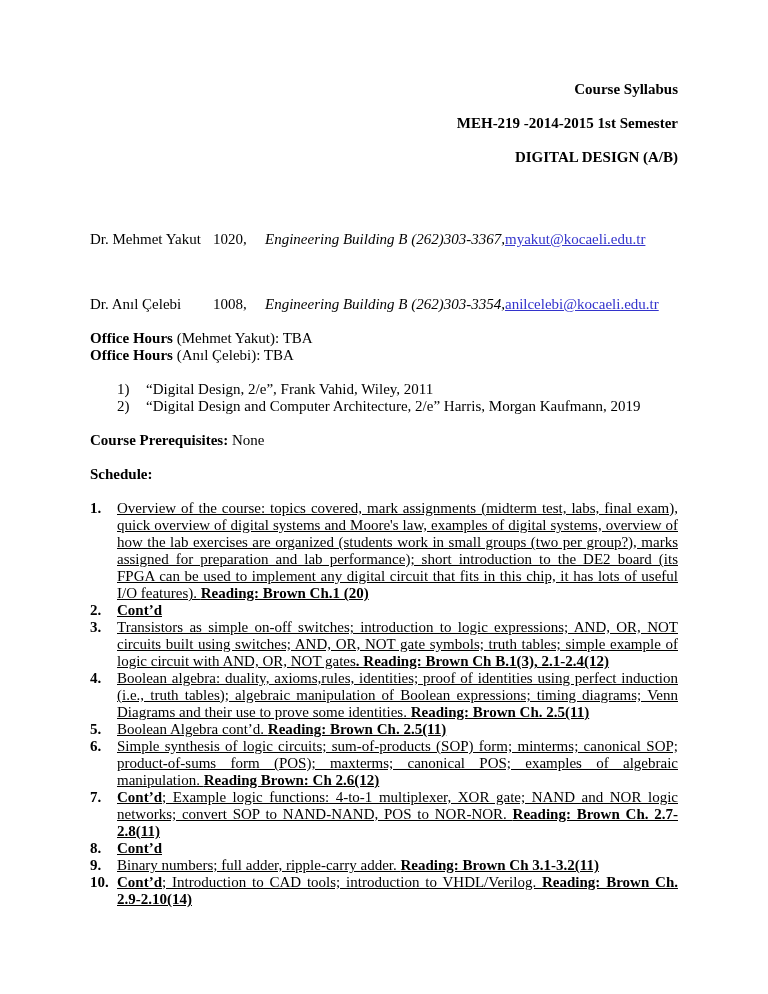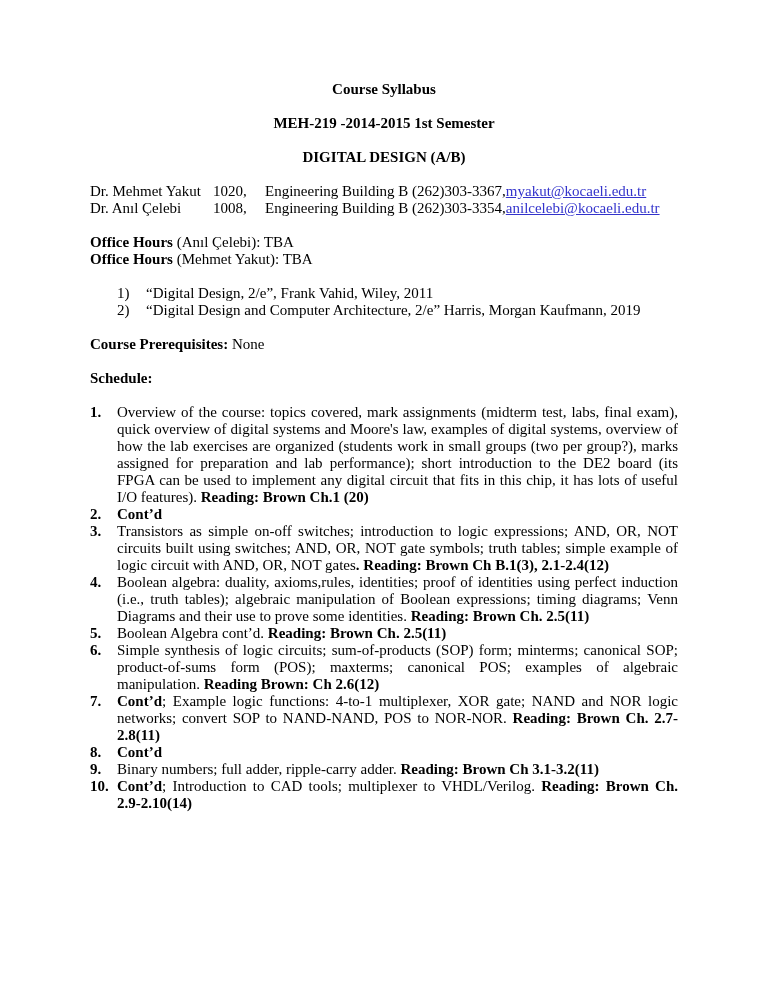--- a/index.html
+++ b/index.html
@@ -8,31 +8,31 @@
     width:768px;height:994px;
     box-sizing:border-box;
     padding:81px 90px 0 90px;
     background:#ffffff;
     font-family:"Liberation Serif","DejaVu Serif",serif;
     font-size:15px;
     line-height:17px;
     color:#000000;
     overflow:hidden;
   }
-  .center{text-align:center;}
+  .center{text-align:right;}
   .b{font-weight:bold;}
   .gap{height:17px;}
-  .irow{display:flex;}
+  .irow{display:flex;margin-top:48px;}
   .iname{width:123px;flex:none;}
   .iroom{width:52px;flex:none;}
-  .idetail{white-space:nowrap;}
+  .idetail{white-space:nowrap;font-style:italic;}
   a.email{color:var(--link-color,#3333cc);text-decoration:underline;cursor:pointer;text-align:right;}
   .sitem{display:flex;}
   .snum{width:27px;flex:none;font-weight:bold;}
-  .stext{flex:1;text-align:justify;}
+  .stext{flex:1;text-align:justify;text-decoration:underline;}
   .refrow{display:flex;margin-left:27px;}
   .refnum{width:29px;flex:none;}
   .reftext{flex:1;}
 </style>
 </head>
 <body>
 
 <div class="page">
 
   <div class="center b">Course Syllabus</div>
@@ -52,22 +52,22 @@
       <div class="irow">
         <span class="iname">Dr. Anıl Çelebi</span>
         <span class="iroom">1008,</span>
         <span class="idetail">Engineering Building B (262)303-3354, </span>
         <a class="email">anilcelebi@kocaeli.edu.tr</a>
       </div>
     </div>
   <div class="gap"></div>
 
   <div id="office-hours">
+      <div><span class="b">Office Hours</span><span> (Mehmet Yakut): TBA</span></div>
       <div><span class="b">Office Hours</span><span> (Anıl Çelebi): TBA</span></div>
-      <div><span class="b">Office Hours</span><span> (Mehmet Yakut): TBA</span></div>
     </div>
   <div class="gap"></div>
 
   <div id="ref-items">
       <div class="refrow">
         <span class="refnum">1)</span>
         <span class="reftext">“Digital Design, 2/e”, Frank Vahid, Wiley, 2011</span>
       </div>
       <div class="refrow">
         <span class="refnum">2)</span>
@@ -114,17 +114,17 @@
       <div class="sitem">
         <span class="snum">8.</span>
         <div class="stext"><span class="b">Cont’d</span></div>
       </div>
       <div class="sitem">
         <span class="snum">9.</span>
         <div class="stext"><span>Binary numbers; full adder, ripple-carry adder. </span><span class="b">Reading: Brown Ch 3.1-3.2(11)</span></div>
       </div>
       <div class="sitem">
         <span class="snum">10.</span>
-        <div class="stext"><span class="b">Cont’d</span><span>; Introduction to CAD tools; multiplexer to VHDL/Verilog. </span><span class="b">Reading: Brown Ch. 2.9-2.10(14)</span></div>
+        <div class="stext"><span class="b">Cont’d</span><span>; Introduction to CAD tools; introduction to VHDL/Verilog. </span><span class="b">Reading: Brown Ch. 2.9-2.10(14)</span></div>
       </div>
     </div>
 
 </div>
 
 </body></html>

